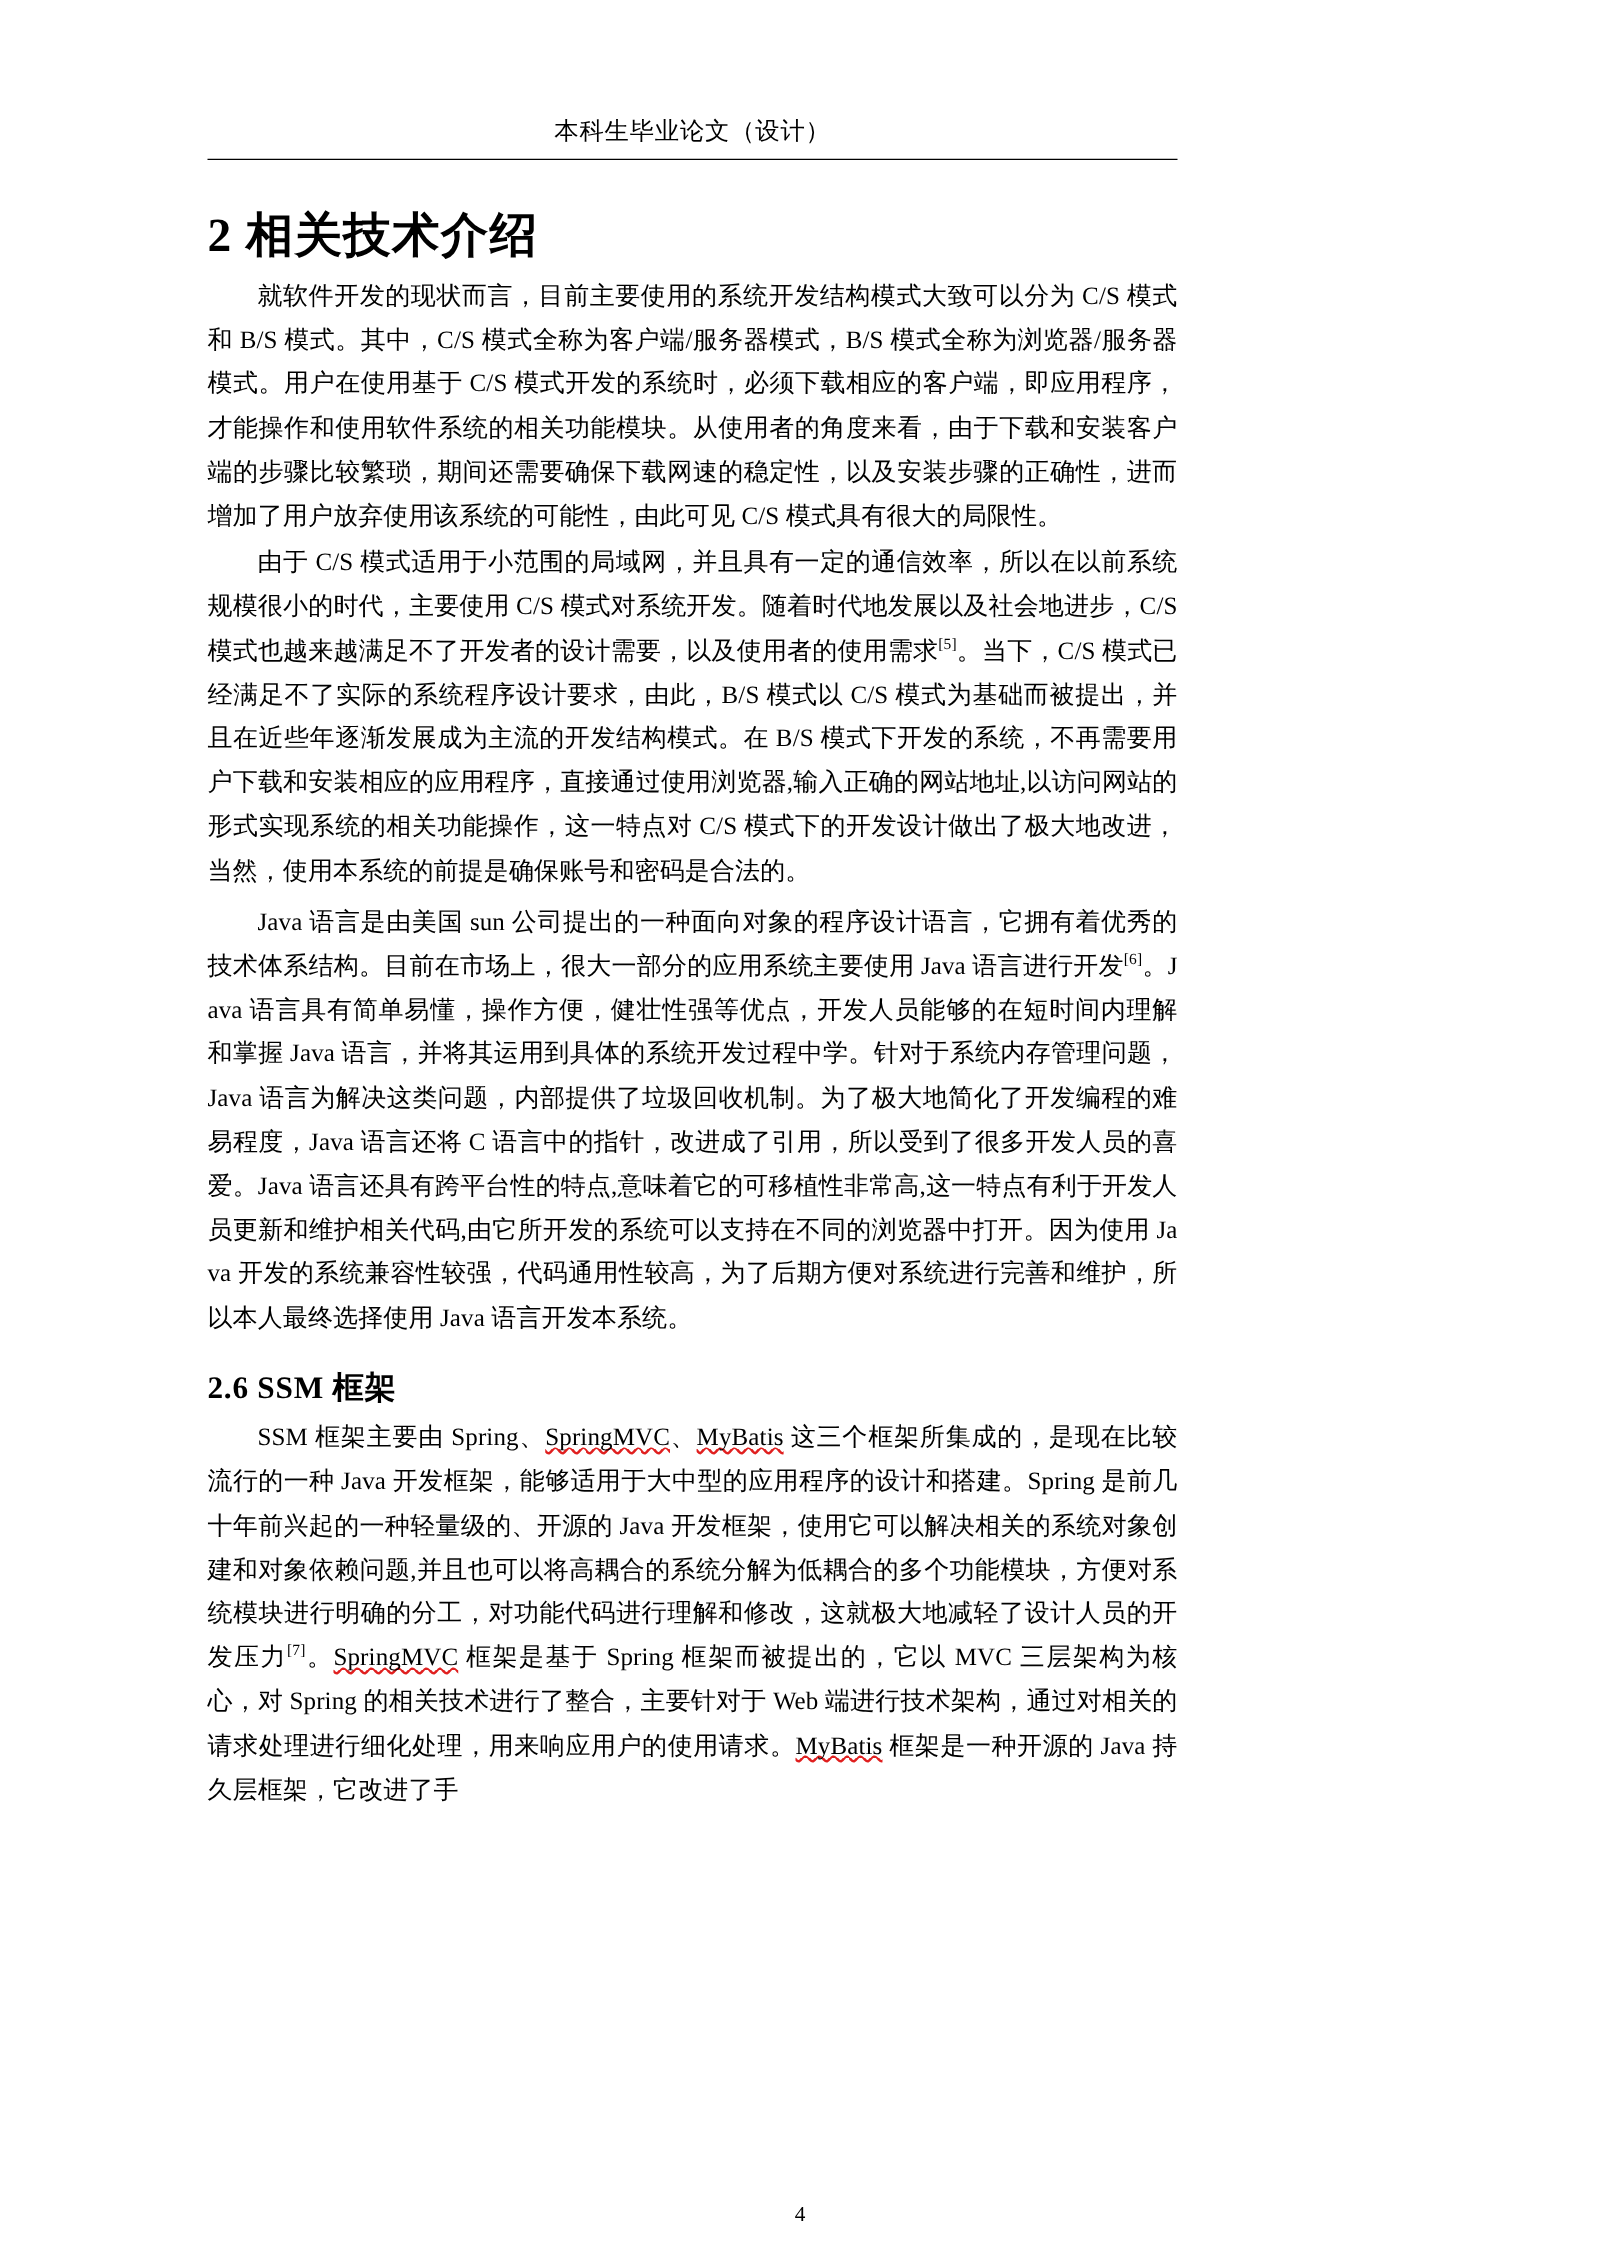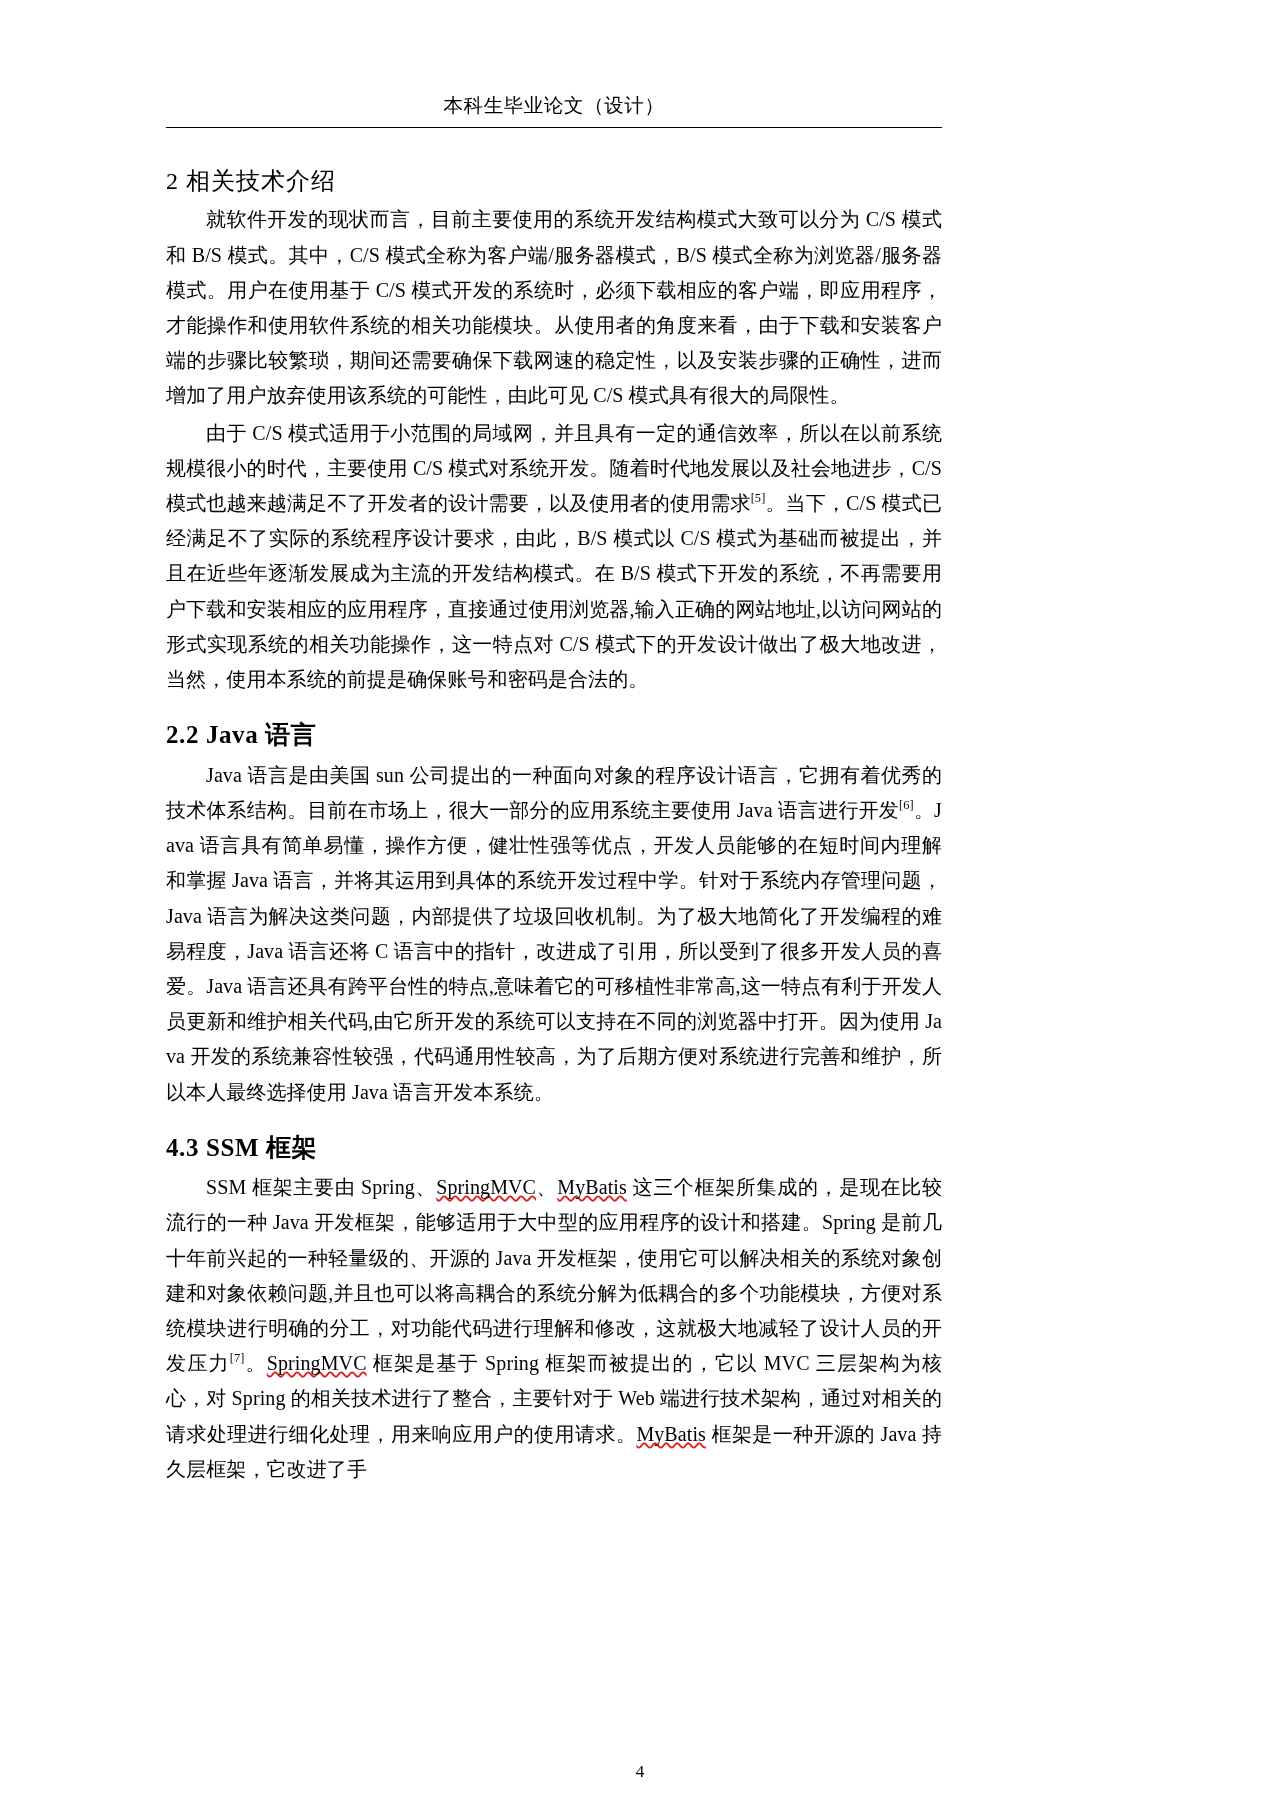--- a/index.html
+++ b/index.html
@@ -37,22 +37,22 @@
   }
   .header-rule {
     margin-top: 10px;
     border: 0;
     border-top: 1.6px solid #000;
     width: 100%;
   }
 
   
   h1.chapter-title {
-    font-size: 24px;
-    font-weight: normal;
+    font-size: 38px;
+    font-weight: bold;
     margin: 38px 0 0 0;
     letter-spacing: 1px;
     line-height: 1.25;
   }
   h2.section-title {
     font-size: 25px;
     font-weight: bold;
     margin: 22px 0 0 0;
     letter-spacing: 0.6px;
     line-height: 1.3;
@@ -100,22 +100,21 @@
   <div class="page-inner">
 
     <div class="running-header">本科生毕业论文（设计）</div>
     <hr class="header-rule">
 
     <h1 class="chapter-title">2 相关技术介绍</h1>
 
     <p class="body-text" id="p-2-1-1">就软件开发的现状而言，目前主要使用的系统开发结构模式大致可以分为 C/S 模式和 B/S 模式。其中，C/S 模式全称为客户端/服务器模式，B/S 模式全称为浏览器/服务器模式。用户在使用基于 C/S 模式开发的系统时，必须下载相应的客户端，即应用程序，才能操作和使用软件系统的相关功能模块。从使用者的角度来看，由于下载和安装客户端的步骤比较繁琐，期间还需要确保下载网速的稳定性，以及安装步骤的正确性，进而增加了用户放弃使用该系统的可能性，由此可见 C/S 模式具有很大的局限性。</p>
     <p class="body-text tight" id="p-2-1-2">由于 C/S 模式适用于小范围的局域网，并且具有一定的通信效率，所以在以前系统规模很小的时代，主要使用 C/S 模式对系统开发。随着时代地发展以及社会地进步，C/S 模式也越来越满足不了开发者的设计需要，以及使用者的使用需求<sup class="cite">[5]</sup>。当下，C/S 模式已经满足不了实际的系统程序设计要求，由此，B/S 模式以 C/S 模式为基础而被提出，并且在近些年逐渐发展成为主流的开发结构模式。在 B/S 模式下开发的系统，不再需要用户下载和安装相应的应用程序，直接通过使用浏览器,输入正确的网站地址,以访问网站的形式实现系统的相关功能操作，这一特点对 C/S 模式下的开发设计做出了极大地改进，当然，使用本系统的前提是确保账号和密码是合法的。</p>
 
-    <h2 class="section-title">2.2 Java 语言</h2>
     <p class="body-text" id="p-2-2-1">Java 语言是由美国 sun 公司提出的一种面向对象的程序设计语言，它拥有着优秀的技术体系结构。目前在市场上，很大一部分的应用系统主要使用 Java 语言进行开发<sup class="cite">[6]</sup>。Java 语言具有简单易懂，操作方便，健壮性强等优点，开发人员能够的在短时间内理解和掌握 Java 语言，并将其运用到具体的系统开发过程中学。针对于系统内存管理问题，Java 语言为解决这类问题，内部提供了垃圾回收机制。为了极大地简化了开发编程的难易程度，Java 语言还将 C 语言中的指针，改进成了引用，所以受到了很多开发人员的喜爱。Java 语言还具有跨平台性的特点,意味着它的可移植性非常高,这一特点有利于开发人员更新和维护相关代码,由它所开发的系统可以支持在不同的浏览器中打开。因为使用 Java 开发的系统兼容性较强，代码通用性较高，为了后期方便对系统进行完善和维护，所以本人最终选择使用 Java 语言开发本系统。</p>
 
-    <h2 class="section-title">4.3 SSM 框架</h2>
+    <h2 class="section-title">2.6 SSM 框架</h2>
     <p class="body-text" id="p-2-3-1">SSM 框架主要由 Spring、<span class="spell-error">SpringMVC</span>、<span class="spell-error">MyBatis</span> 这三个框架所集成的，是现在比较流行的一种 Java 开发框架，能够适用于大中型的应用程序的设计和搭建。Spring 是前几十年前兴起的一种轻量级的、开源的 Java 开发框架，使用它可以解决相关的系统对象创建和对象依赖问题,并且也可以将高耦合的系统分解为低耦合的多个功能模块，方便对系统模块进行明确的分工，对功能代码进行理解和修改，这就极大地减轻了设计人员的开发压力<sup class="cite">[7]</sup>。<span class="spell-error">SpringMVC</span> 框架是基于 Spring 框架而被提出的，它以 MVC 三层架构为核心，对 Spring 的相关技术进行了整合，主要针对于 Web 端进行技术架构，通过对相关的请求处理进行细化处理，用来响应用户的使用请求。<span class="spell-error">MyBatis</span> 框架是一种开源的 Java 持久层框架，它改进了手</p>
 
   </div>
 
   <div class="page-number">4</div>
 </div>
 
 </body></html>

